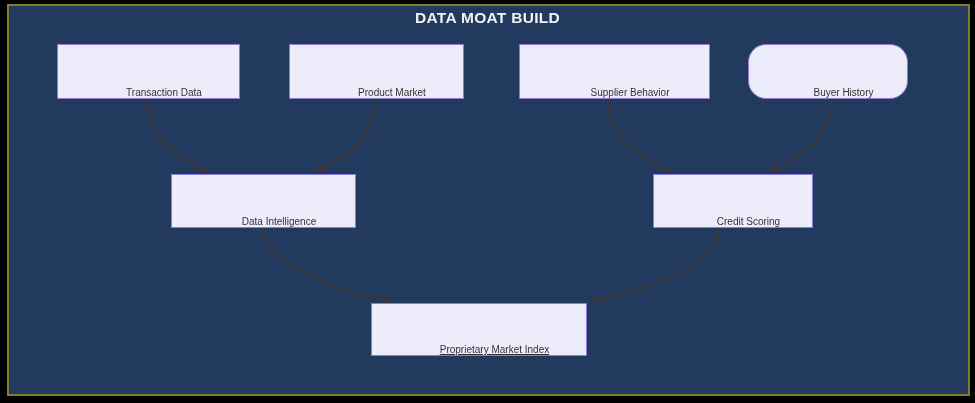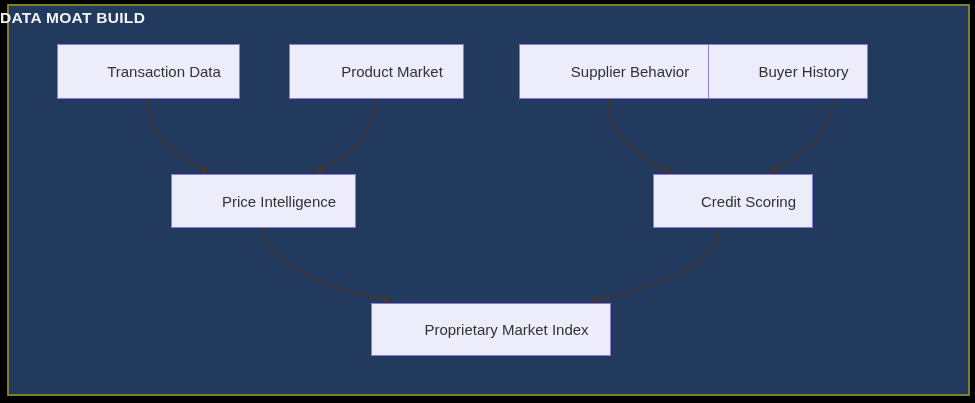--- a/index.html
+++ b/index.html
@@ -25,20 +25,21 @@
     height: 392px;
     box-sizing: border-box;
     border: 2px solid var(--frame-border, #7f7e2e);
     background: var(--canvas-background, #213a5e);
   }
   .diagram-title {
     position: absolute;
     left: 0;
     top: 9px;
     width: 100%;
+    text-align: center;
     color: var(--title-text, #f2f2f2);
     font-size: 15.5px;
     font-weight: 600;
     letter-spacing: 0.3px;
   }
   #edge-layer {
     position: absolute;
     left: 0;
     top: 0;
     width: 975px;
@@ -60,23 +61,23 @@
     width: 975px;
     height: 403px;
   }
   .node {
     position: absolute;
     box-sizing: border-box;
     background: var(--node-fill, #ececfa);
     border: 1.6px solid var(--node-border, #8d7bd8);
     color: var(--node-text, #333333);
     display: flex;
-    align-items: center;
+    align-items: flex-end;
     justify-content: center;
-    font-size: 15px;
+    font-size: 10px;
     white-space: nowrap;
     padding-left: 31px;
   }
 </style>
 </head>
 <body>
 
 <div class="stage">
   <div class="frame"></div>
   <div class="diagram-title">DATA MOAT BUILD</div>
@@ -96,26 +97,26 @@
   <div id="node-layer">
       <div class="node" style="left: 57px; top: 44px; width: 183px; height: 55px;">
         <span>Transaction Data</span>
       </div>
       <div class="node" style="left: 289px; top: 44px; width: 175px; height: 55px;">
         <span>Product Market</span>
       </div>
       <div class="node" style="left: 519px; top: 44px; width: 191px; height: 55px;">
         <span>Supplier Behavior</span>
       </div>
-      <div class="node" style="left: 708px; top: 44px; width: 160px; height: 55px;">
+      <div class="node" style="left: 748px; top: 44px; width: 160px; height: 55px; border-radius: 18px;">
         <span>Buyer History</span>
       </div>
       <div class="node" style="left: 171px; top: 174px; width: 185px; height: 54px;">
-        <span>Price Intelligence</span>
+        <span>Data Intelligence</span>
       </div>
       <div class="node" style="left: 653px; top: 174px; width: 160px; height: 54px;">
         <span>Credit Scoring</span>
       </div>
-      <div class="node" style="left: 371px; top: 303px; width: 240px; height: 53px;">
+      <div class="node" style="left: 371px; top: 303px; width: 216px; height: 53px; text-decoration: underline;">
         <span>Proprietary Market Index</span>
       </div>
     </div>
 </div>
 
 </body></html>

